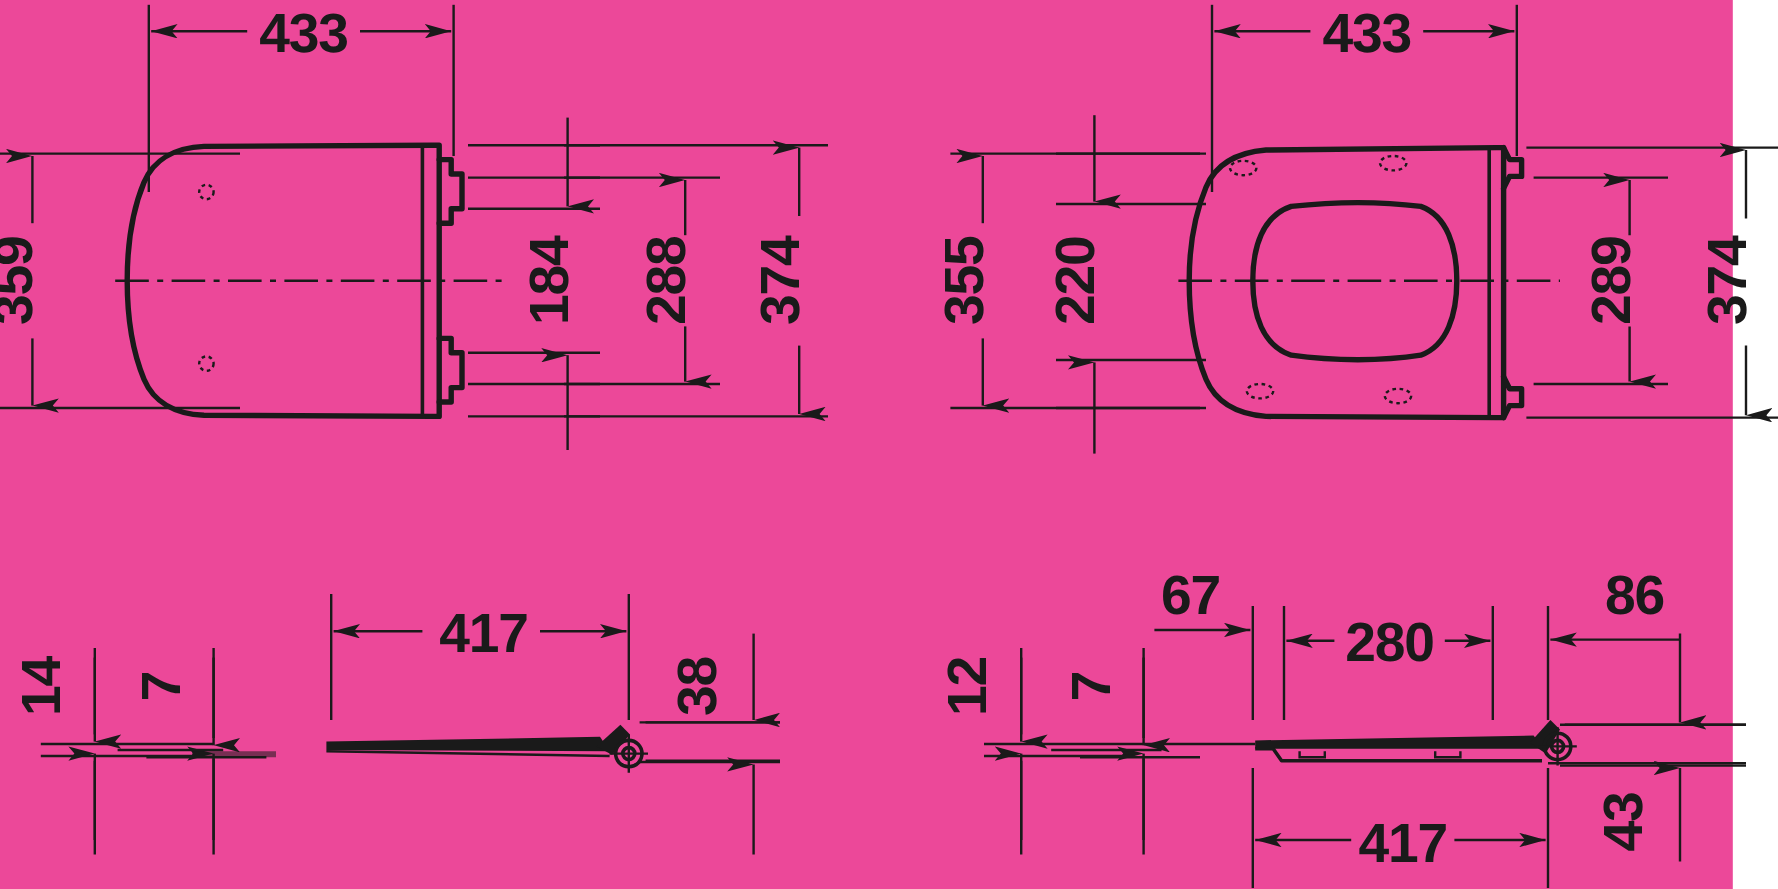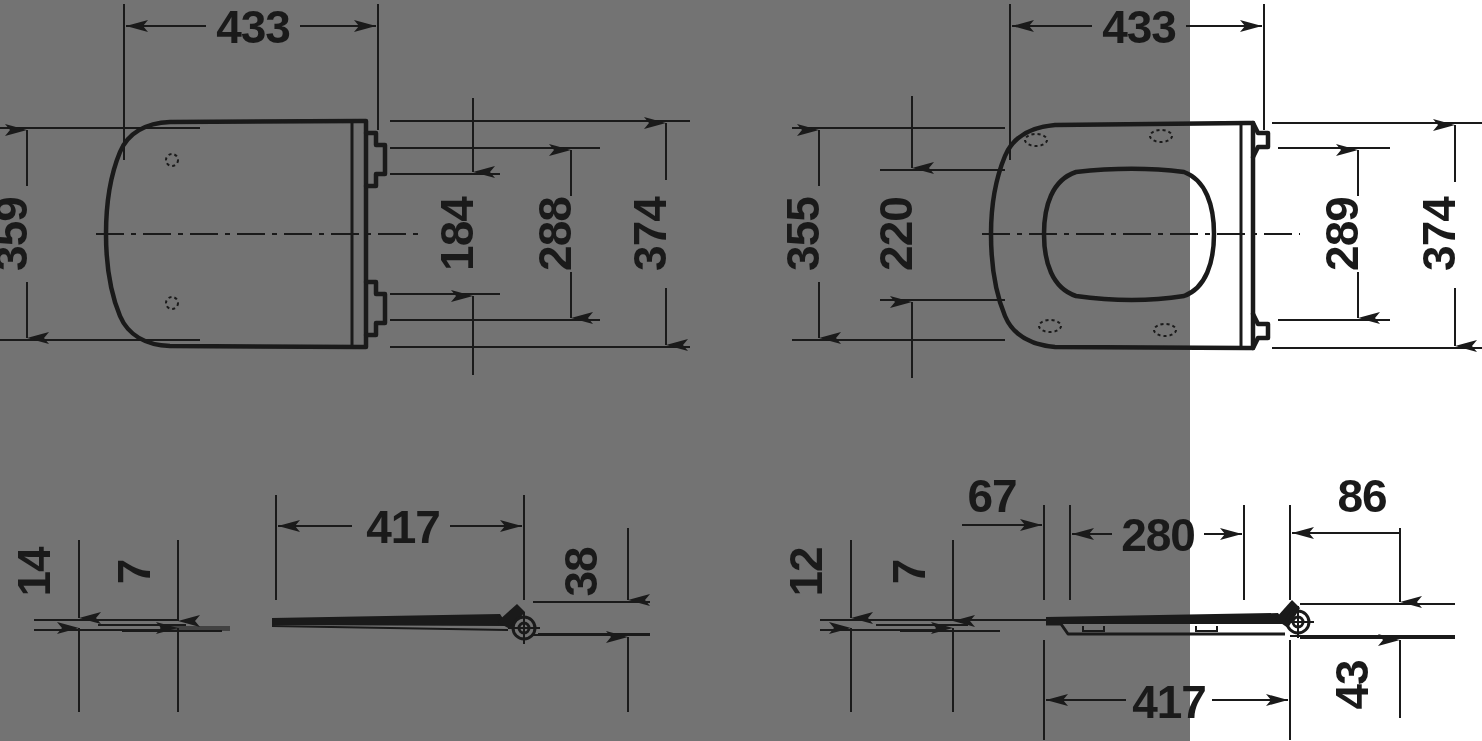--- a/index.html
+++ b/index.html
@@ -1,17 +1,17 @@
 <!DOCTYPE html>
 <html><head>
 <meta charset="utf-8">
 <style>
   html,body{margin:0;padding:0;background:#ffffff;}
   body{width:1482px;height:741px;font-family:"Liberation Sans",sans-serif;overflow:hidden;}
-  #stage{position:relative;width:1190px;height:741px;background:#737373;}
+  #stage{position:relative;width:1444px;height:741px;background:#ec4899;}
   svg{display:block;}
   .dimtext{
     font-family:"Liberation Sans",sans-serif;
     font-weight:bold;
     fill:#1a1a1a;
     font-size:46px;
     letter-spacing:-1px;
   }
   .thin{stroke:#1a1a1a;stroke-width:2;fill:none;}
   .ext{stroke:#1a1a1a;stroke-width:2;fill:none;}

